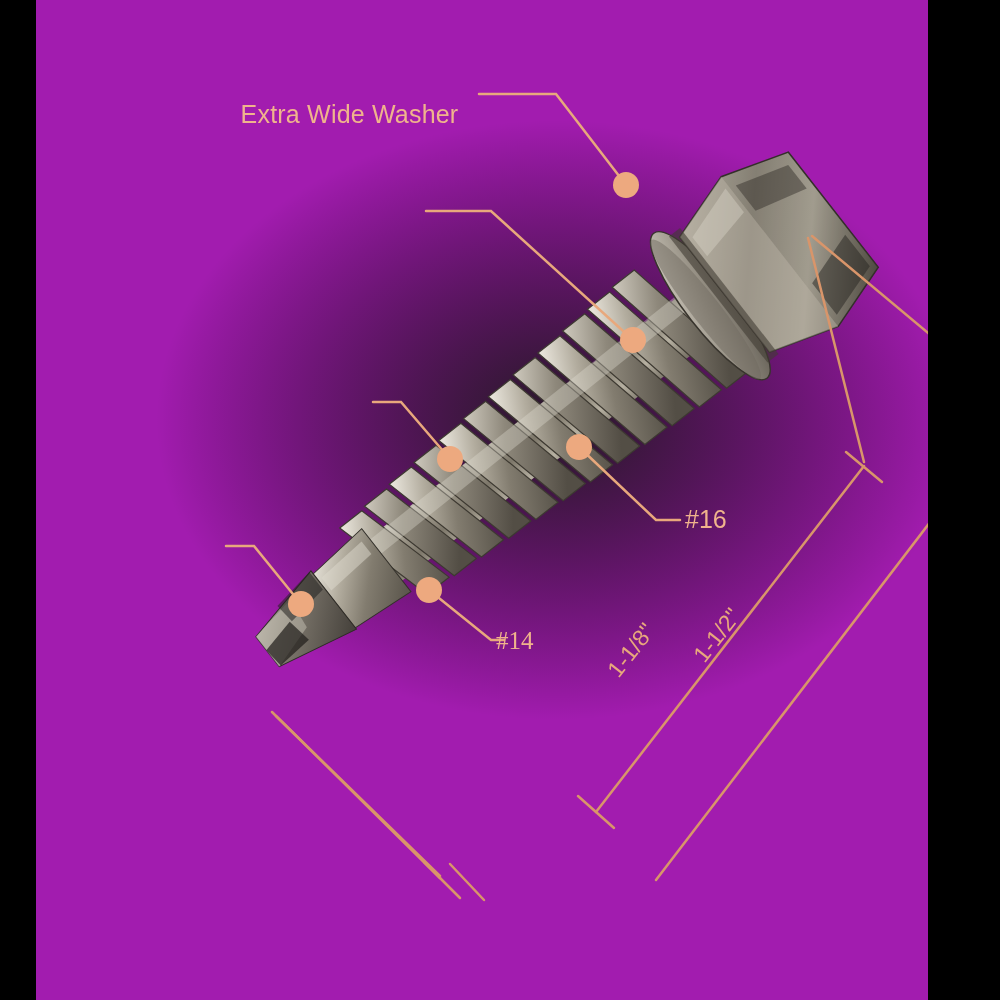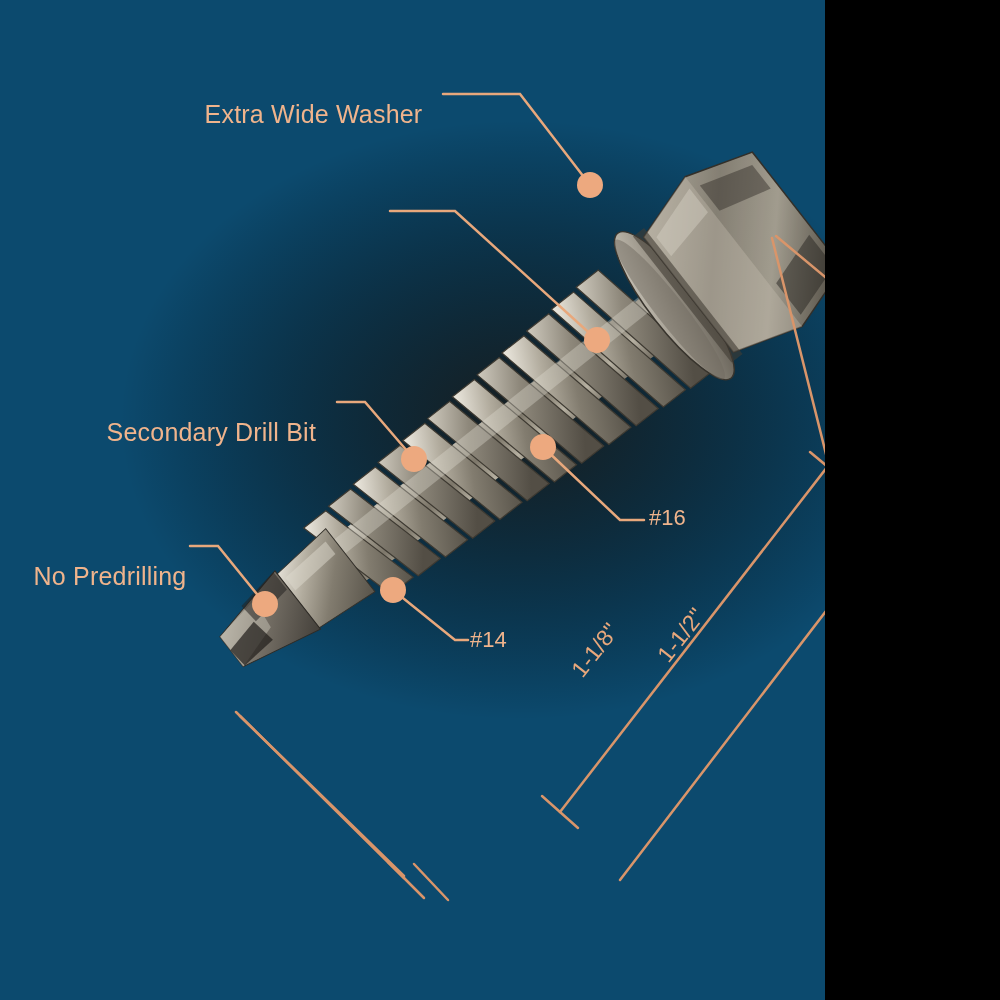--- a/index.html
+++ b/index.html
@@ -2,25 +2,26 @@
 <html><head>
 <meta charset="utf-8">
 <style>
   html, body {
     margin: 0;
     padding: 0;
     background: #000;
   }
   #stage {
     position: relative;
-    width: 825px;
+    width: 892px;
     height: 1000px;
-    background: #0c4a6e;
+    background: #a21caf;
     overflow: hidden;
     font-family: "Liberation Sans", sans-serif;
+    margin-left: 36px;
   }
   #stage svg.layer {
     position: absolute;
     left: 0;
     top: 0;
     width: 1000px;
     height: 1000px;
   }
   .callout-label {
     position: absolute;
@@ -35,21 +36,21 @@
     position: absolute;
     color: #e8a87c;
     font-family: "Liberation Sans", sans-serif;
     font-size: 23px;
     white-space: pre;
   }
   .size-label {
     position: absolute;
     color: #f0b48c;
     font-family: "Liberation Sans", sans-serif;
-    font-size: 22px;
+    font-size: 25px;
     white-space: pre;
   }
 </style>
 </head>
 <body>
 
 <div id="stage">
 
   <svg class="layer" viewBox="0 0 1000 1000">
     <defs>
@@ -181,29 +182,23 @@
 
       <path d="M240 716 L404 876"></path>
     </g>
   </svg>
 
   <div class="callout-label" style="left:176px; top:68px;">
     <span>Extra Wide Washer</span><br>
   </div>
 
 
-  <div class="callout-label" style="left:78px; top:386px;">
-    <span>Secondary Drill Bit</span>
-  </div>
-
-  <div class="callout-label" style="left:5px; top:530px;">
-    <span>No Predrilling</span>
-  </div>
+
 
   <div class="size-label" style="left:649px; top:505px;">#16</div>
 
-  <div class="size-label" style="left:470px; top:627px;">#14</div>
+  <div class="size-label" style="left:460px; top:627px;font-family:Liberation Serif, serif;">#14</div>
 
   <div class="dim-label" style="left:566px; top:666px; transform: rotate(-52deg); transform-origin: left top;">1-1/8"</div>
 
   <div class="dim-label" style="left:652px; top:651px; transform: rotate(-52deg); transform-origin: left top;">1-1/2"</div>
 
 </div>
 
 </body></html>

